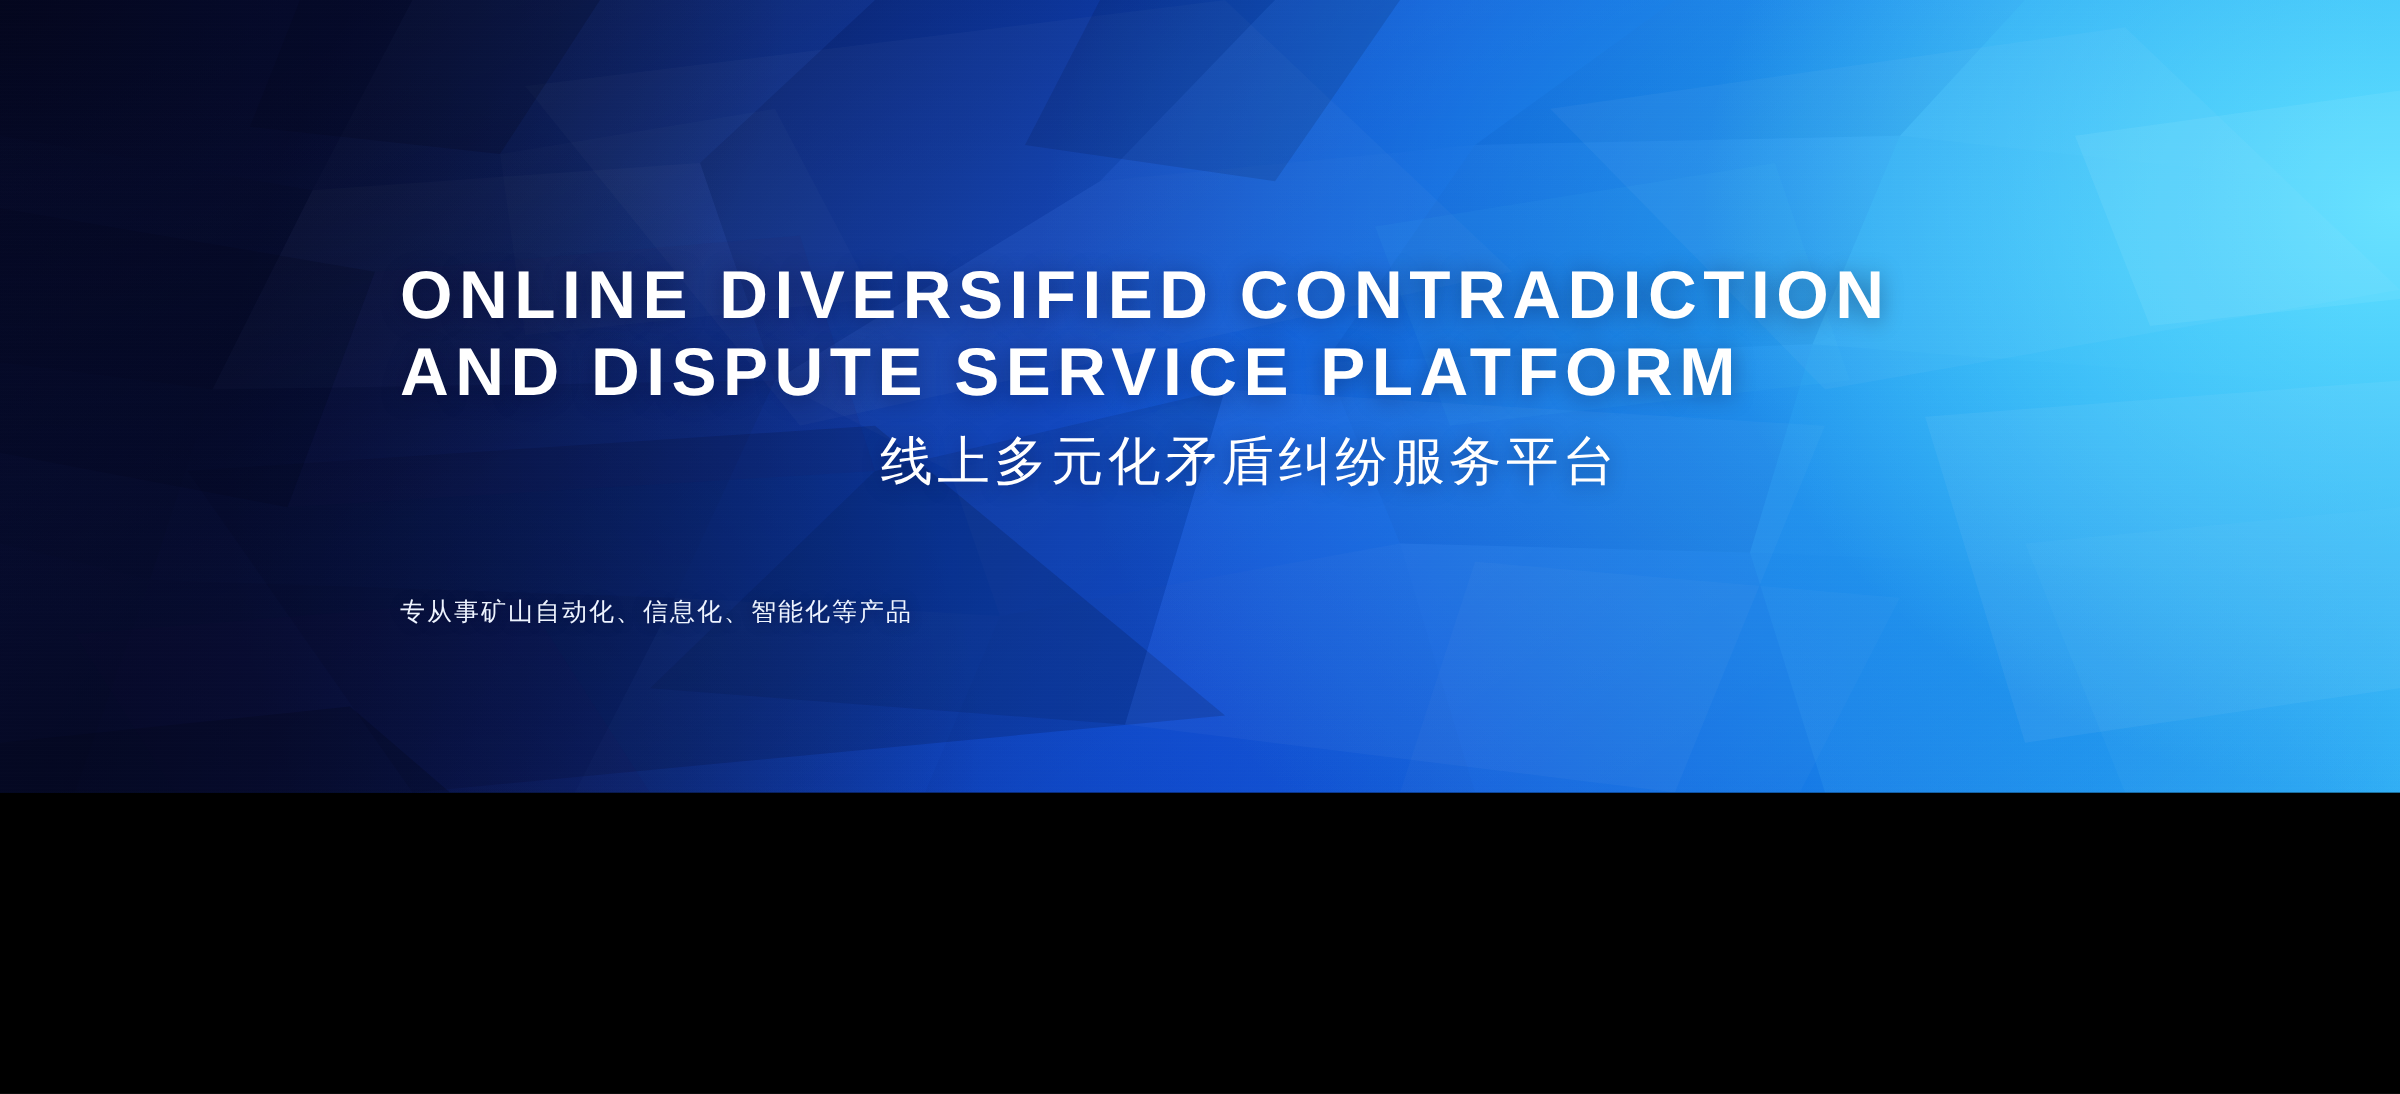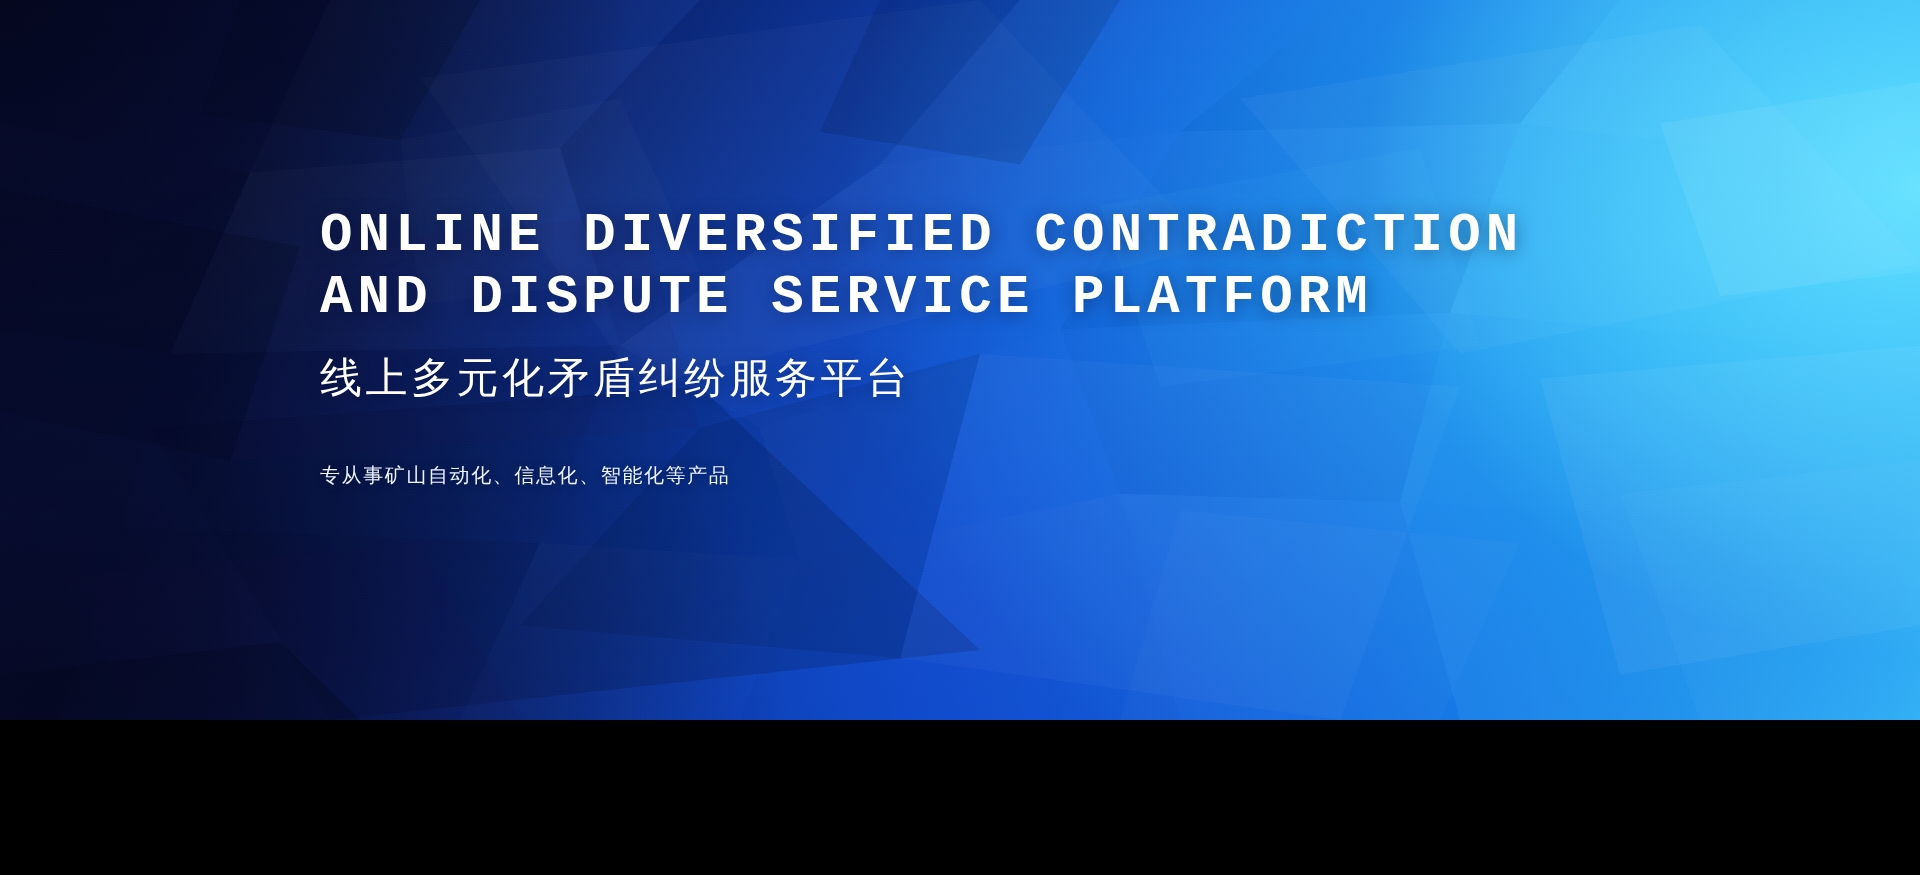--- a/index.html
+++ b/index.html
@@ -6,30 +6,29 @@
   html, body {
     width:1920px; height:875px;
     overflow:hidden;
     background:#000;
     font-family:"Liberation Sans","DejaVu Sans",sans-serif;
   }
 
   .banner{
     position:relative;
     width:1920px;
-    height:720px;
+    height:634px;
     overflow:hidden;
     
     background:
       radial-gradient(ellipse 900px 760px at 100% 26%, #5fe0ff 0%, rgba(95,224,255,0) 62%),
       radial-gradient(ellipse 1300px 1000px at 88% 34%, #1ea8f5 0%, rgba(30,168,245,0) 66%),
       radial-gradient(ellipse 1500px 1200px at 64% 58%, #0f51d8 0%, rgba(15,81,216,0) 70%),
       radial-gradient(ellipse 1200px 1000px at 16% 10%, #0a1344 0%, rgba(10,19,68,0) 72%),
       linear-gradient(105deg, #070d33 0%, #0a1a55 18%, #0d2d8f 36%, #0f46c8 54%, #1277e8 72%, #26a8f3 86%, #3fd0ff 100%);
-    font-family: Liberation Mono, monospace;
   }
 
   .poly-layer{
     position:absolute; inset:0;
     width:100%; height:100%;
     display:block;
   }
 
   
   .vignette{
@@ -61,32 +60,33 @@
     font-size:54px;
     line-height:62px;
     font-weight:700;
     letter-spacing:5.2px;
     text-shadow:0 2px 18px rgba(2,10,48,.40);
     white-space:nowrap;
   }
   .headline .ln{ display:block; }
 
   .subtitle{
-    margin-top:26px;
+    margin-top:14px;
     color:#ffffff;
     font-size:42px;
     line-height:52px;
     font-weight:400;
     letter-spacing:3.5px;
     text-shadow:0 2px 16px rgba(2,10,48,.40);
     white-space:nowrap;
+    text-align:center;
   }
 
   .desc{
-    margin-top:52px;
+    margin-top:77px;
     color:#eef4ff;
     font-size:20px;
     line-height:36px;
     font-weight:400;
     letter-spacing:1.6px;
     text-shadow:0 1px 10px rgba(2,10,48,.45);
     white-space:nowrap;
   }
   .desc .ln{ display:block; }
 </style>

